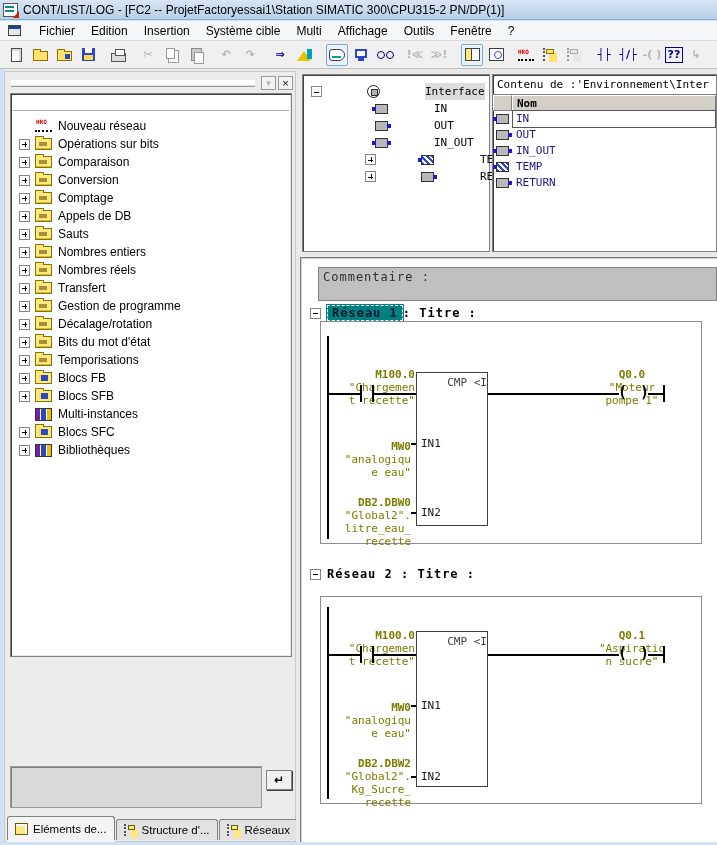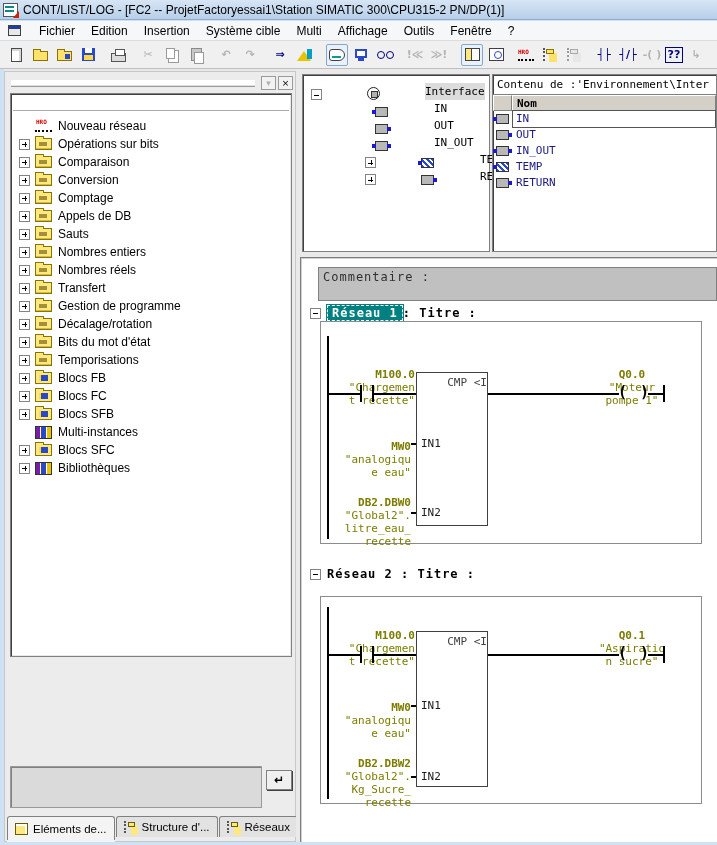--- a/index.html
+++ b/index.html
@@ -91,39 +91,39 @@
   .ico.fb { background:#ffe97f; border:1px solid #8a7400; }
   .ico.fb::before { content:""; position:absolute; top:-3px; left:-1px; width:7px; height:2px; background:#ffe97f; border:1px solid #8a7400; border-bottom:none; }
   .ico.fb::after { content:""; position:absolute; left:3px; top:2px; width:9px; height:6px; background:#2a49c8; box-shadow:inset 2px 0 0 #ffd94d; }
   .ico.nn { border-bottom:2px dotted #000; }
   .ico.nn::before { content:"HRO"; position:absolute; left:1px; top:-2px; font:bold 6px "DejaVu Sans Mono",monospace; color:#cc0000; }
   .ico.bk { background:linear-gradient(90deg,#7a1fa0 0 4px,#fff 4px 5px,#2a49c8 5px 10px,#fff 10px 11px,#e8c400 11px 15px); border:1px solid #333; height:13px; }
   .descbox { position:absolute; left:5px; top:694px; width:252px; height:42px; background:#dadada;
     border:1px solid #9a9a9a; box-shadow:inset 1px 1px 0 #808080; }
   .applybtn { position:absolute; left:261px; top:698px; width:26px; height:20px; background:#f0f0f0;
     border:1px solid #808080; box-shadow:1px 1px 0 #404040; font:bold 12px/18px "DejaVu Sans",sans-serif; text-align:center; color:#000; }
-  .ltabs { position:absolute; left:2px; top:744px; height:24px; display:flex; align-items:flex-start; }
+  .ltabs { position:absolute; left:2px; top:744px; height:24px; display:flex; align-items:flex-end; }
   .ltab { display:flex; align-items:center; height:21px; padding:0 7px; border:1px solid #808080; border-bottom:none;
     background:#e2e2e2; font-size:11.5px; color:#000; border-radius:3px 3px 0 0; margin-right:1px; white-space:nowrap; }
   .ltab.active { background:#f4f4f4; height:24px; box-shadow:0 2px 0 #f4f4f4; }
   .tabico { width:13px; height:12px; margin-right:5px; position:relative; }
   .tabico.el { background:#ffe97f; border:1px solid #6a5a00; box-shadow:inset -2px 2px 0 #fff; }
   .tabico.st { border-left:2px dotted #555; }
   .tabico.st::before { content:""; position:absolute; left:2px; top:1px; width:5px; height:3px; background:#ffe97f; border:1px solid #6a5a00; box-shadow:3px 4px 0 #ffe97f, 3px 8px 0 #ffe97f; }
 
   
   .vsplit { position:absolute; left:296px; top:0; width:4px; height:100%; background:#e9e9e9; }
 
   
   .rregion { position:absolute; left:300px; top:0; right:0; bottom:0; }
   .pane { position:absolute; background:#fff; border:1px solid #808080; box-shadow:inset 1px 1px 0 #404040; }
   .declpane { left:2px; top:5px; width:188px; height:178px; font:11px/17px "DejaVu Sans Mono",monospace; }
   .contpane { left:192px; top:5px; right:0; height:178px; font:11px/16px "DejaVu Sans Mono",monospace; overflow:hidden; }
   .dtree { padding:8px 0 0 6px; }
-  .drow { display:flex; align-items:flex-end; height:17px; white-space:nowrap; color:#000;gap:40px; }
+  .drow { display:flex; align-items:center; height:17px; white-space:nowrap; color:#000;gap:40px; }
   .drow .lbl.sel { background:#dcdcdc; }
   .ifico { width:13px; height:13px; min-width:13px; border:1.5px solid #222; border-radius:50%; margin-right:5px; position:relative; background:#fff; }
   .ifico::after { content:""; position:absolute; left:2.5px; top:2.5px; width:5px; height:5px; background:#b0b0b0; border:1px solid #333; }
   .pin { width:13px; height:10px; min-width:13px; background:#b8b8b8; border:1px solid #333; margin-right:6px; position:relative; }
   .pin::before { content:""; position:absolute; left:-4px; top:2px; width:4px; height:4px; background:#1a1acc; }
   .pin.out::before { left:auto; right:-4px; }
   .pin.io::after { content:""; position:absolute; right:-4px; top:2px; width:4px; height:4px; background:#1a1acc; }
   .pin.temp { background:repeating-linear-gradient(45deg,#2a49c8 0 2px,#fff 2px 4px); }
   .ind1 { width:14px; min-width:14px; }
   .ind2 { width:26px; min-width:26px; }
@@ -138,21 +138,21 @@
   .crow.focus .clbl { border:1px solid #555; padding-left:3px; }
 
   
   .ladder { position:absolute; left:0; top:188px; right:0; bottom:0; background:#fff; border-top:2px groove #d0d0d0;
     border-left:2px groove #d0d0d0; font-family:"DejaVu Sans Mono",monospace; }
   .cmtbox { position:absolute; left:16px; top:8px; right:0; height:34px; background:#c0c0c0; border:1px solid #808080;
     font:12px/15px "DejaVu Sans Mono",monospace; color:#303030; padding:2px 0 4px 4px; letter-spacing:1px; }
   .nethdr { position:absolute; left:6px; display:flex; align-items:center; height:16px;
     font:bold 12px "DejaVu Sans Mono",monospace; color:#000; }
   .nethdr .exp { margin-right:6px; }
-  .netchip { background:#008080; color:#ffffff; border:1px dashed #fff; outline:1px solid #008080; padding:0 4px; letter-spacing:1px; }
+  .netchip { background:#008080; color:#0f172a; border:1px dashed #fff; outline:1px solid #008080; padding:0 4px; letter-spacing:1px; }
   .netlbl { letter-spacing:1px; }
   .nettitle { letter-spacing:1px; white-space:pre; }
   .lnet { position:absolute; left:18px; width:382px; border:1px solid #8c8c8c; background:#fff; }
   .hl { position:absolute; height:2px; background:#000; }
   .vl { position:absolute; width:2px; background:#000; }
   .opr { position:absolute; text-align:right; font:11px/13px "DejaVu Sans Mono",monospace; white-space:pre; }
   .opr .a { display:block; font-weight:bold; color:#7c7c00; }
   .opr .s { display:block; color:#7c7c00; }
   .opr.ctr { text-align:center; }
   .cmpbox { position:absolute; border:1.5px solid #404040; background:#fff; }
@@ -332,25 +332,20 @@
           </li>
         <li>
             <span class="exp plus"></span>
             <span class="ico f"></span>
             <span>Temporisations</span>
           </li>
         <li>
             <span class="exp plus"></span>
             <span class="ico fb"></span>
             <span>Blocs FB</span>
-          </li>
-        <li>
-            <span class="exp plus"></span>
-            <span class="ico fb"></span>
-            <span>Blocs FC</span>
           </li>
         <li>
             <span class="exp plus"></span>
             <span class="ico fb"></span>
             <span>Blocs SFB</span>
           </li>
         <li>
             <span class="noexp"></span>
             <span class="ico bk"></span>
             <span>Multi-instances</span>

